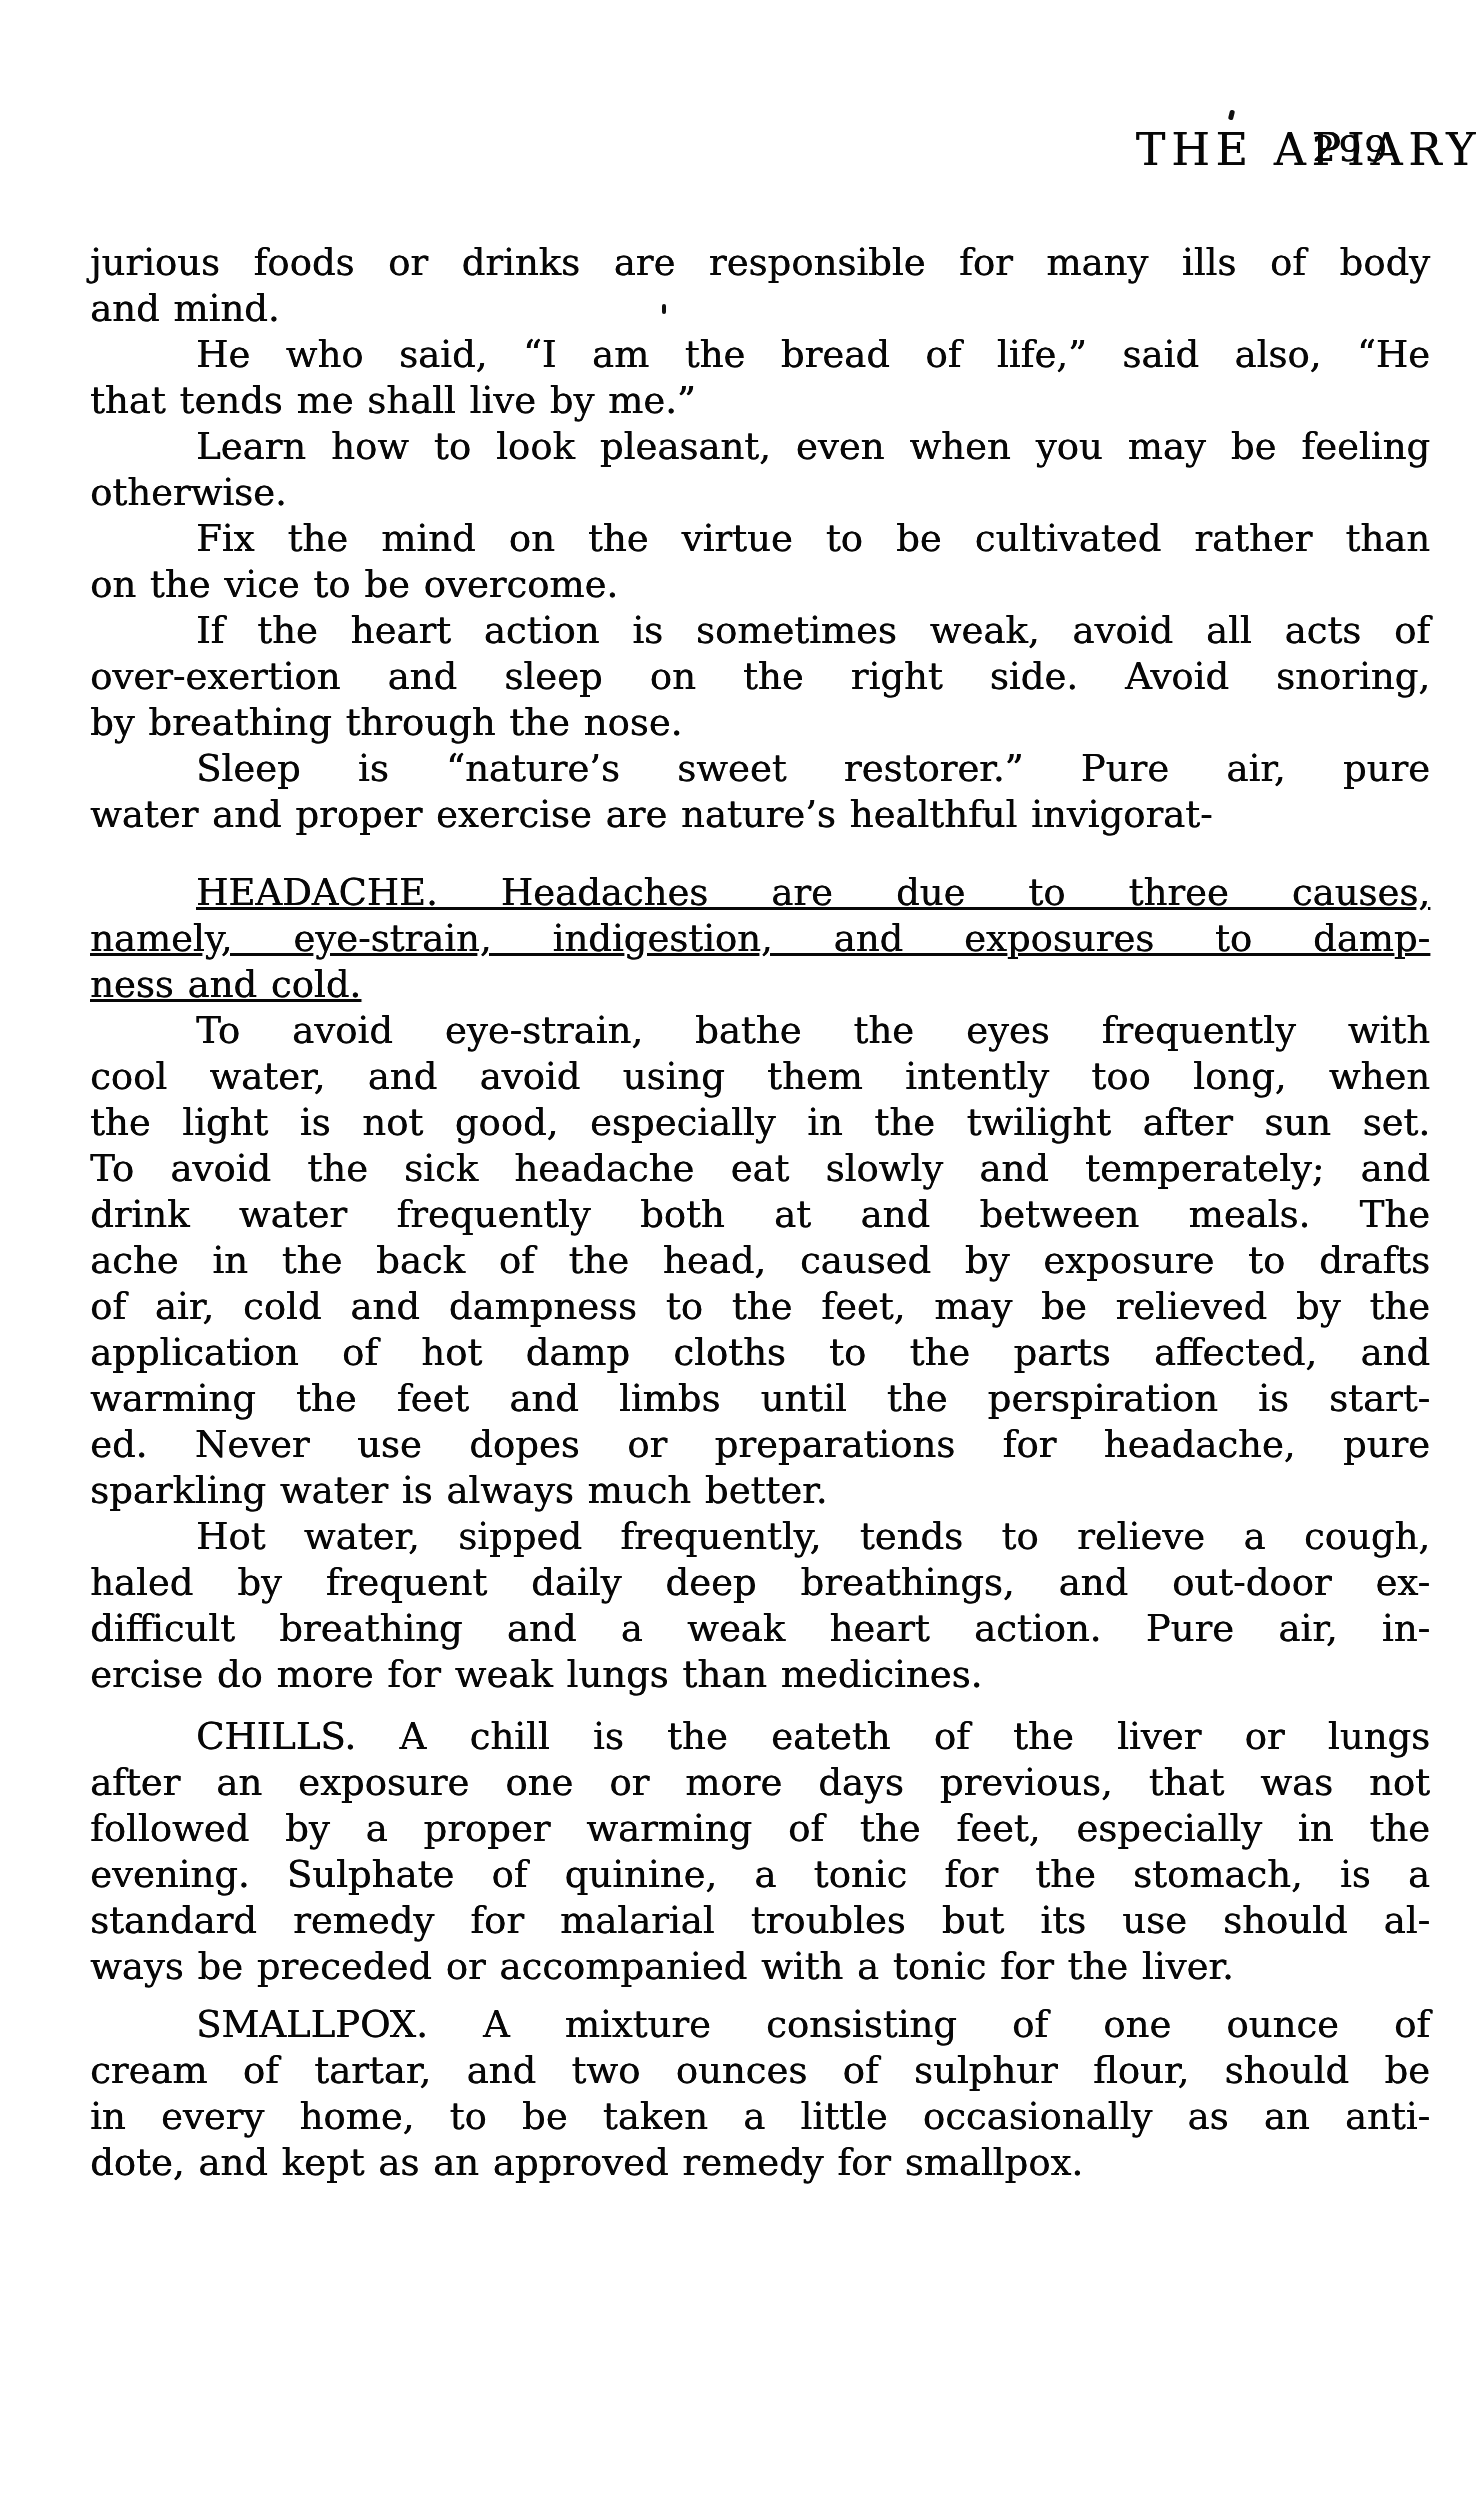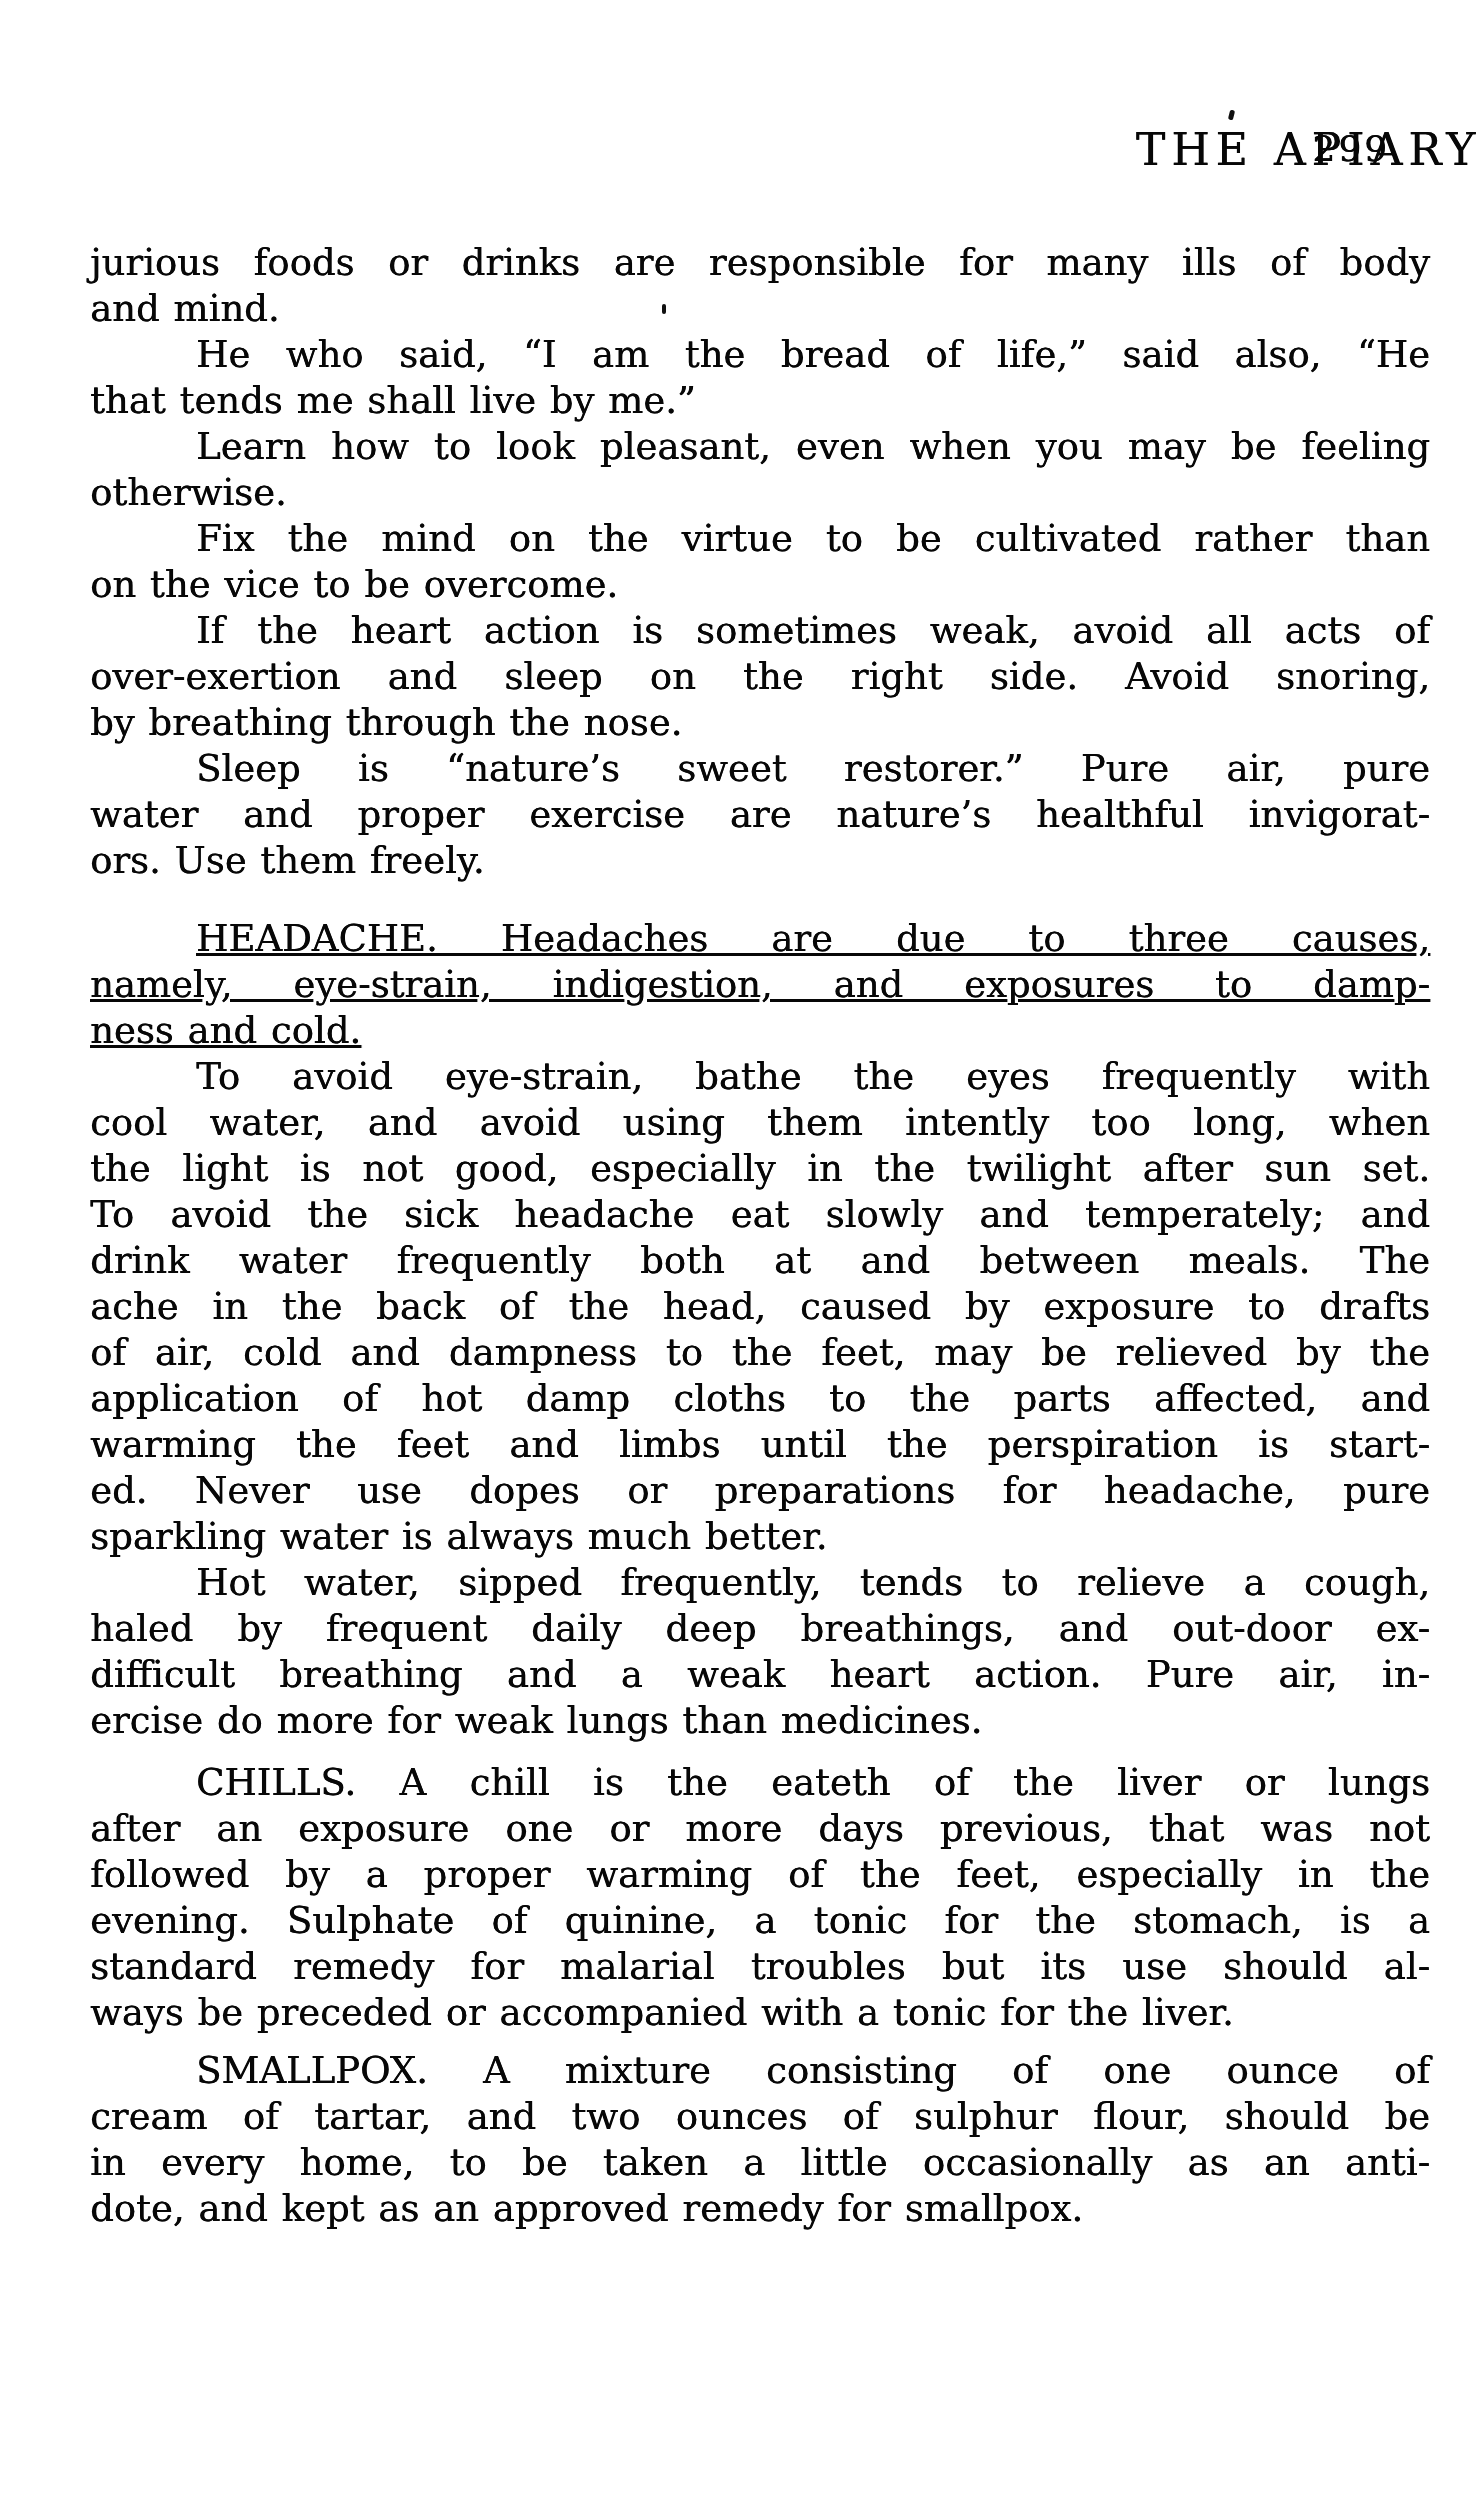--- a/index.html
+++ b/index.html
@@ -92,21 +92,20 @@
         <div class="line">on the vice to be overcome.</div>
       </div>
       <div class="para indent">
         <div class="line">If the heart action is sometimes weak, avoid all acts of</div>
         <div class="line">over-exertion and sleep on the right side.  Avoid snoring,</div>
         <div class="line">by breathing through the nose.</div>
       </div>
       <div class="para indent">
         <div class="line">Sleep is “nature’s sweet restorer.”  Pure air, pure</div>
         <div class="line">water and proper exercise are nature’s healthful invigorat-</div>
-        <div class="line">ors.  Use them freely.</div>
       </div>
       <div class="para indent" style="margin-top: 32px; text-decoration: underline;">
         <div class="line">HEADACHE.  Headaches are due to three causes,</div>
         <div class="line">namely, eye-strain, indigestion, and exposures to damp-</div>
         <div class="line">ness and cold.</div>
       </div>
       <div class="para indent">
         <div class="line">To avoid eye-strain, bathe the eyes frequently with</div>
         <div class="line">cool water, and avoid using them intently too long, when</div>
         <div class="line">the light is not good, especially in the twilight after sun set.</div>

